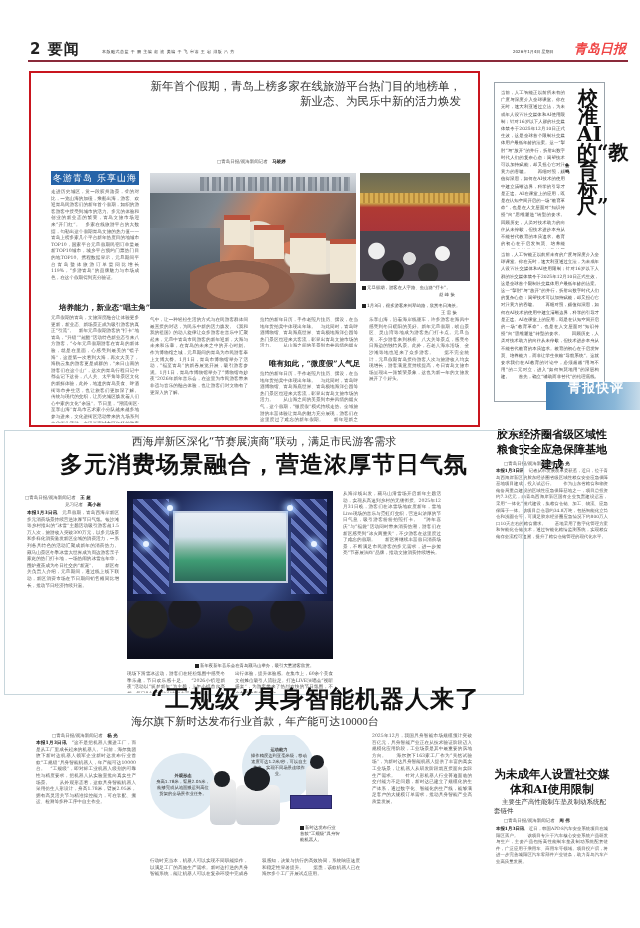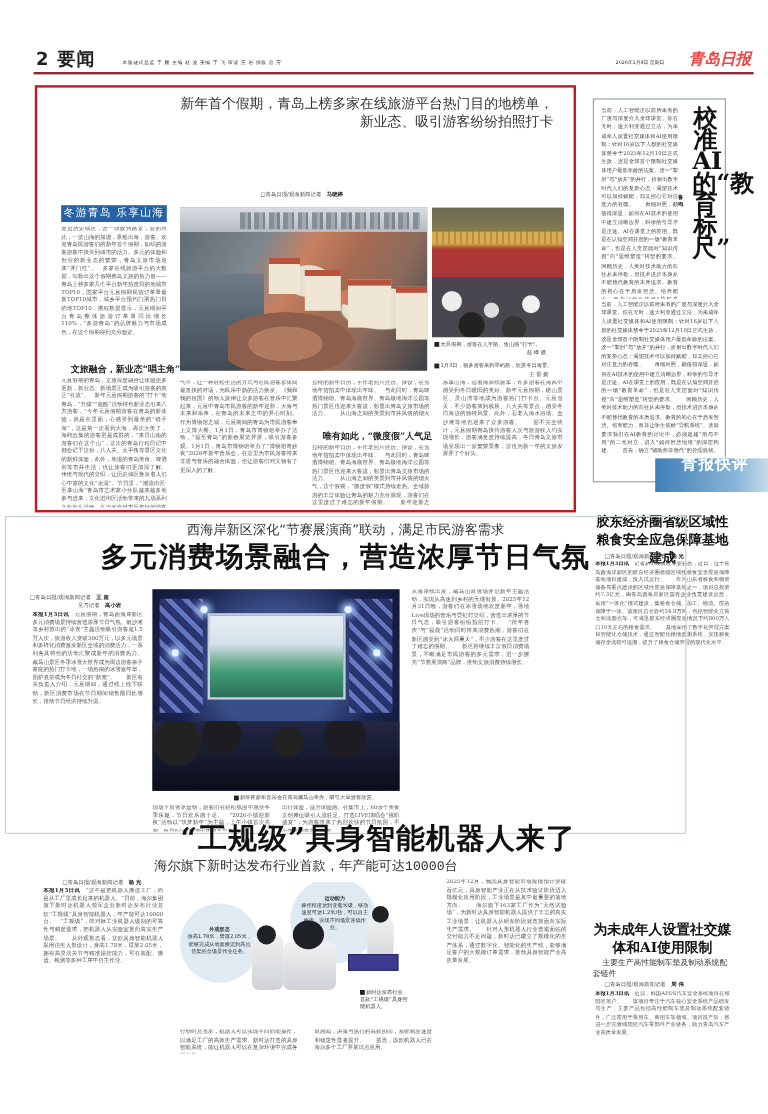--- a/index.html
+++ b/index.html
@@ -46,33 +46,33 @@
       background:
         linear-gradient(180deg, #6b6a55 0%, #8a7c4d 22%, #c9a24a 28%, #b03a33 32%, #a8353a 55%, #3d3b40 60%, #2d2c33 100%);
     }
     .photo-crowd .roof { position: absolute; left: 0; top: 20px; width: 100%; height: 10px; background: repeating-linear-gradient(90deg, #d8ae52 0 3px, #b98d3d 3px 5px); }
     .photo-crowd .heads { position: absolute; left: 0; bottom: 0; width: 100%; height: 50px; background: radial-gradient(circle at 15% 40%, #eee 0 8%, transparent 9%), radial-gradient(circle at 45% 55%, #ddd 0 9%, transparent 10%), radial-gradient(circle at 75% 45%, #f2f2f2 0 8%, transparent 9%), radial-gradient(circle at 30% 80%, #222 0 12%, transparent 13%), radial-gradient(circle at 62% 85%, #333 0 12%, transparent 13%), #4a4650; }
 
     .caption { position: absolute; font-family: "DejaVu Sans", sans-serif; font-size: 4.4px; color: #444; line-height: 6.5px; white-space: nowrap; }
     .caption .sq { display: inline-block; width: 4px; height: 4px; background: #222; margin-right: 1px; vertical-align: middle; }
 
     
-    .art2 { position: absolute; left: 4px; top: 430px; width: 568px; height: 265px; border: 1px solid #c8d6dc; }
+    .art2 { position: absolute; left: 4px; top: 430px; width: 520px; height: 265px; border: 1px solid #c8d6dc; }
     .a2-kicker { position: absolute; left: 0; top: 3px; width: 100%; text-align: center; font-family: "DejaVu Sans", sans-serif; font-size: 11px; color: #333; }
     .a2-title { position: absolute; left: 0; top: 18px; width: 100%; text-align: center; font-family: "DejaVu Serif", serif; font-size: 23px; font-weight: bold; color: #111; letter-spacing: 1px; white-space: nowrap; }
     .photo-stage { left: 122px; top: 60px; width: 206px; height: 168px;
       background: radial-gradient(ellipse at 50% 40%, #3a4f8a 0 35%, #1b2450 60%, #0b0f26 100%); }
     .photo-stage .screen { position: absolute; left: 46px; top: 20px; width: 115px; height: 72px; background: linear-gradient(180deg, #e8eef5 0%, #d4e1ea 35%, #7bb39d 55%, #3f9c74 70%, #2e6d5b 100%); border: 2px solid #c5cfe0; }
     .photo-stage .xl { position: absolute; top: 8px; width: 36px; height: 95px; background: repeating-linear-gradient(45deg, #6c7fc9 0 4px, #2a3470 4px 10px); opacity: 0.9; }
     .photo-stage .crowd { position: absolute; left: 0; bottom: 0; width: 100%; height: 58px; background: radial-gradient(circle at 10% 30%, #222 0 10%, transparent 11%), radial-gradient(circle at 28% 20%, #1c1c22 0 10%, transparent 11%), radial-gradient(circle at 55% 30%, #222 0 10%, transparent 11%), radial-gradient(circle at 78% 22%, #1c1c22 0 10%, transparent 11%), linear-gradient(180deg, #232744, #0b0d1a); }
     .photo-stage .lamp { position: absolute; width: 6px; height: 6px; border-radius: 50%; background: #e9f3ff; box-shadow: 0 0 6px 3px #9fc6ff; }
 
     
     .a3-title { position: absolute; left: 30px; top: 683px; width: 450px; text-align: right; font-family: "DejaVu Serif", serif; font-size: 24px; font-weight: bold; color: #111; letter-spacing: 1px; white-space: nowrap; }
-    .a3-sub { position: absolute; left: 30px; top: 714px; width: 450px; text-align: center; font-family: Liberation Mono, monospace; font-size: 11px; color: #333; white-space: nowrap; }
+    .a3-sub { position: absolute; left: 30px; top: 714px; width: 450px; text-align: center; font-family: Liberation Serif, serif; font-size: 11px; color: #333; white-space: nowrap; }
     .photo-robot { left: 150px; top: 735px; width: 185px; height: 90px; background: #fff; }
     .photo-robot .bubble { position: absolute; border-radius: 50%; background: #dfeaf2; }
     .photo-robot .robot { position: absolute; border-radius: 6px; background: linear-gradient(180deg, #f0f0f0, #cfd3d8); }
     .photo-robot .head { position: absolute; border-radius: 50%; background: #1e2126; }
     .photo-robot .panel { position: absolute; background: #3d3a8f; border: 1px solid #2a2866; }
     .bubble-text { position: absolute; font-family: "DejaVu Sans", sans-serif; font-size: 4.3px; line-height: 6px; color: #333; text-align: center; }
     .bubble-text .h { font-weight: bold; display: block; }
 
     
     .right-box { position: absolute; left: 494px; top: 82px; width: 111px; height: 320px; border: 1.5px solid #9aa3ab; background: #fff; }
@@ -92,28 +92,28 @@
 <div class="masthead">
   <span class="mh-page"><span>2</span> <span>要闻</span></span>
   <span class="mh-staff">本版融式总监 于 鹏  主编 赵 波  美编 于 飞  审读 王 岩  排版 吕 芳</span>
   <span class="mh-date">2026年1月4日  星期日</span>
   <span class="mh-logo">青岛日报</span>
 </div>
 
 <div class="feature">
   <div class="f-kicker">
     <span class="l1">新年首个假期，青岛上榜多家在线旅游平台热门目的地榜单，</span>
-    <span>新业态、吸引游客纷纷拍照打卡</span>
+    <span>新业态、为民乐中新的活力焕发</span>
   </div>
   <div class="f-byline"><span>□青岛日报/观海新闻记者</span>　<b>马晓婷</b></div>
 
   <div class="tag-banner">冬游青岛  乐享山海</div>
 
   <div class="col-text" style="left:20px;top:116px;width:88px;height:112px;">走进历史城区，赏一段胶州路景，登的对比，一览山海的加缓，乘船出海，游客、欢迎青岛民游客们的新年首个假期，如织的游客游客中接受到城市的活力。多元的体验和创业的新业态的繁荣，青岛文旅市场迎来“开门红”。　多家在线旅游平台的大数据，勾勒出这个假期青岛文旅的热力值——青岛上榜多家几个平台新年热度目的地城市TOP10，国家平台元旦假期民宿订单量最新TOP10城市，城乡平台预约门票热门目的地TOP10。携程数据显示，元旦期间平台青岛整体旅游订单量同比增长119%，“多游青岛”的品牌魅力与市场成色，在这个假期得到充分验证。</div>
-  <div class="sub-head" style="left:28px;top:230px;">文旅融合，新业态“唱主角”</div>
+  <div class="sub-head" style="left:28px;top:230px;">培养能力，新业态“唱主角”</div>
   <div class="col-text" style="left:20px;top:242px;width:88px;height:108px;">元旦假期的青岛，文旅深度融合让体验更多更新，新业态、新场景正成为吸引游客的真正“引流”。　新年元旦假期游客的“打卡”地青岛，“升级”“超酷”活动特色新业态引来八方游客，“今年元旦假期游客在青岛的新体验，就是在里面，心感受到最美的“镜子海”，这是第一次看到大海，再次大美了，海鸥云集的游客更是成群的，“来日山南的游客们在这个山”，这次的青岛行程日记中都会记下这份，八人关、太平角等景区文化的新鲜体验，此外，地道的青岛美食、啤酒街等市井生活，也让旅客们更加深了解。　　传统与现代的交织，让历史城区焕发着人们心中家的文化“余温”。节日里，“潮流街区·至享山海”青岛市艺术家小分队越来越多地参与进来，文化进街区活动带来的九场系列文化街头活动，在汉米南城市区年轻的游客群体中引起共鸣。</div>
 
   <div class="photo photo-coast">
     <div class="sky"></div>
     <div class="skyline"></div>
     <div class="sea"></div>
     <div class="bldg" style="left:74px;top:42px;width:26px;height:30px;"></div>
     <div class="bldg" style="left:104px;top:52px;width:30px;height:34px;"></div>
     <div class="bldg" style="left:140px;top:60px;width:36px;height:40px;"></div>
     <div class="bldg" style="left:180px;top:66px;width:26px;height:44px;"></div>

